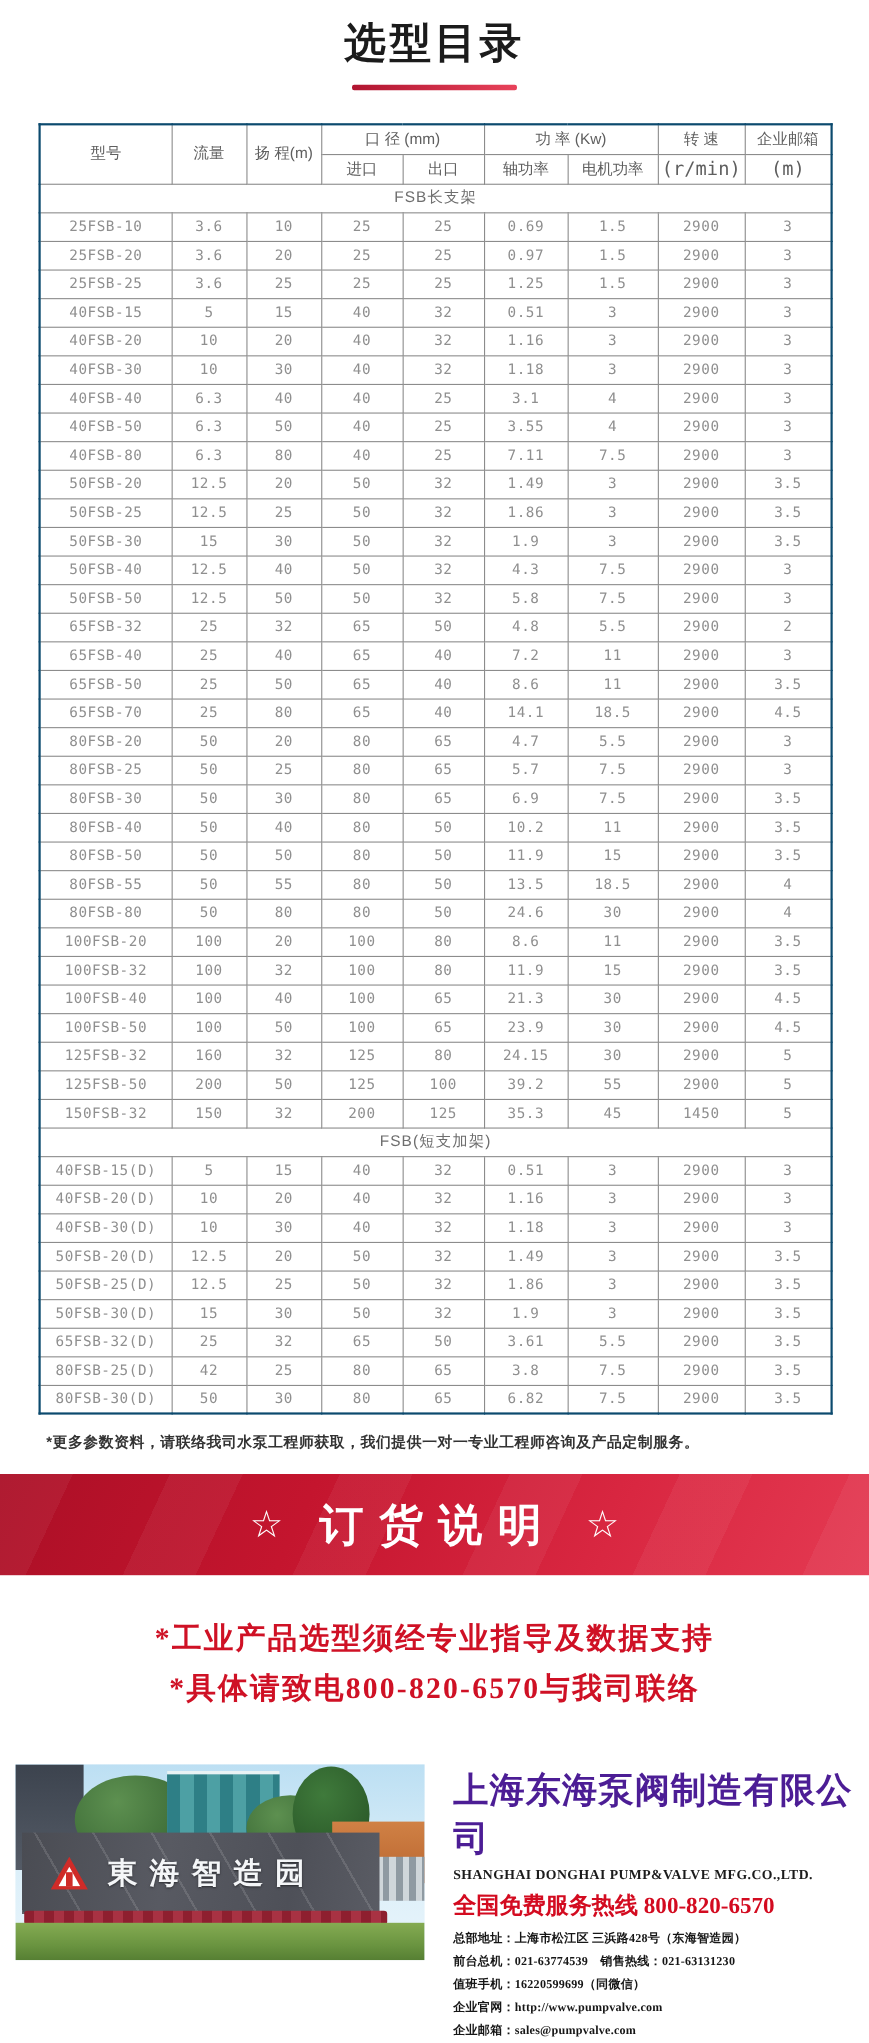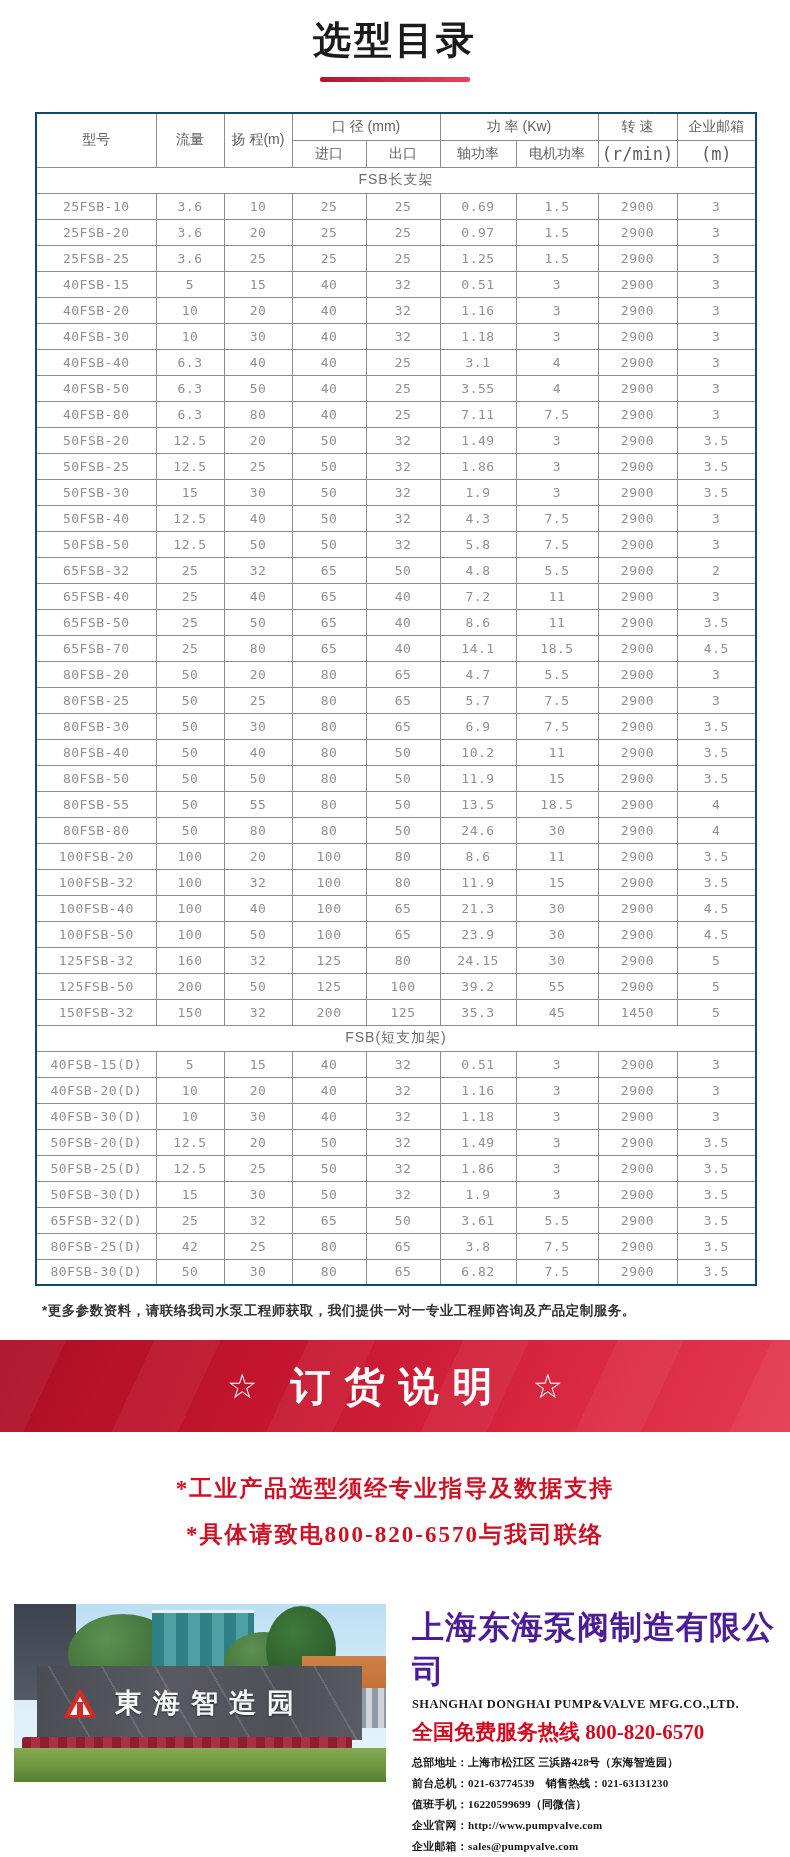--- a/index.html
+++ b/index.html
@@ -64,21 +64,21 @@
     color:#ffffff; font-size:34px; line-height:1; position:relative; z-index:1;
   }
   .order-banner .banner-title {
     color:#ffffff; font-size:40px; font-weight:bold; letter-spacing:14px;
     position:relative; z-index:1; text-indent:7px;
   }
 
   
   .slogans { margin-top:34px; text-align:center; }
   .slogan-line {
-    font-size:23px; font-weight:bold; color:#cf1125; line-height:46px;
+    font-size:27px; font-weight:bold; color:#cf1125; line-height:46px;
     letter-spacing:2px; font-family:"Liberation Serif", serif;
   }
 
   
   .company-section {
     margin-top:46px; padding:0 14px; display:flex; gap:16px; align-items:flex-start;
   }
 
   
   .photo {
@@ -91,21 +91,21 @@
     background:repeating-linear-gradient(90deg,#2e7f86 0 12px,#4da0a4 12px 24px),
                linear-gradient(180deg,#35868c,#5aacab); border-top:3px solid #e8f2f4; }
   .ph-tree { position:absolute; border-radius:50%; background:radial-gradient(circle at 35% 30%,#5d9050,#2f5c2c); }
   .t1 { left:54px; top:10px; width:110px; height:80px; }
   .t2 { left:210px; top:28px; width:80px; height:60px; }
   .t3 { left:252px; top:2px; width:70px; height:86px; background:radial-gradient(circle at 40% 30%,#3f7a3b,#234d22); }
   .ph-building-orange { position:absolute; right:0; top:52px; width:84px; height:56px;
     background:linear-gradient(180deg,#d08145,#b9652f); }
   .ph-fence { position:absolute; right:0; top:84px; width:80px; height:40px;
     background:repeating-linear-gradient(90deg,#cfd6da 0 6px,#8f9aa2 6px 12px); }
-  .ph-wall { position:absolute; left:23px; top:62px; width:325px; height:74px;
+  .ph-wall { position:absolute; left:6px; top:62px; width:325px; height:74px;
     background:linear-gradient(100deg,#4a4c53 0%, #585a62 40%, #4e5058 75%, #5a5c64 100%);
     display:flex; align-items:center; }
   .ph-wall::after { content:""; position:absolute; inset:0;
     background:repeating-linear-gradient(60deg, rgba(255,255,255,0.12) 0 2px, rgba(255,255,255,0) 2px 46px); }
   .ph-logo { width:34px; height:30px; margin-left:26px; position:relative; z-index:1; flex:none;
     background:#cf2b28; clip-path:polygon(50% 0, 100% 100%, 0 100%); }
   .ph-logo::after { content:""; position:absolute; left:7px; top:9px; width:20px; height:18px;
     background:#ffffff; clip-path:polygon(50% 0, 100% 100%, 0 100%); }
   .ph-logo::before { content:""; position:absolute; left:14px; top:14px; width:6px; height:13px;
     background:#cf2b28; z-index:2; }

